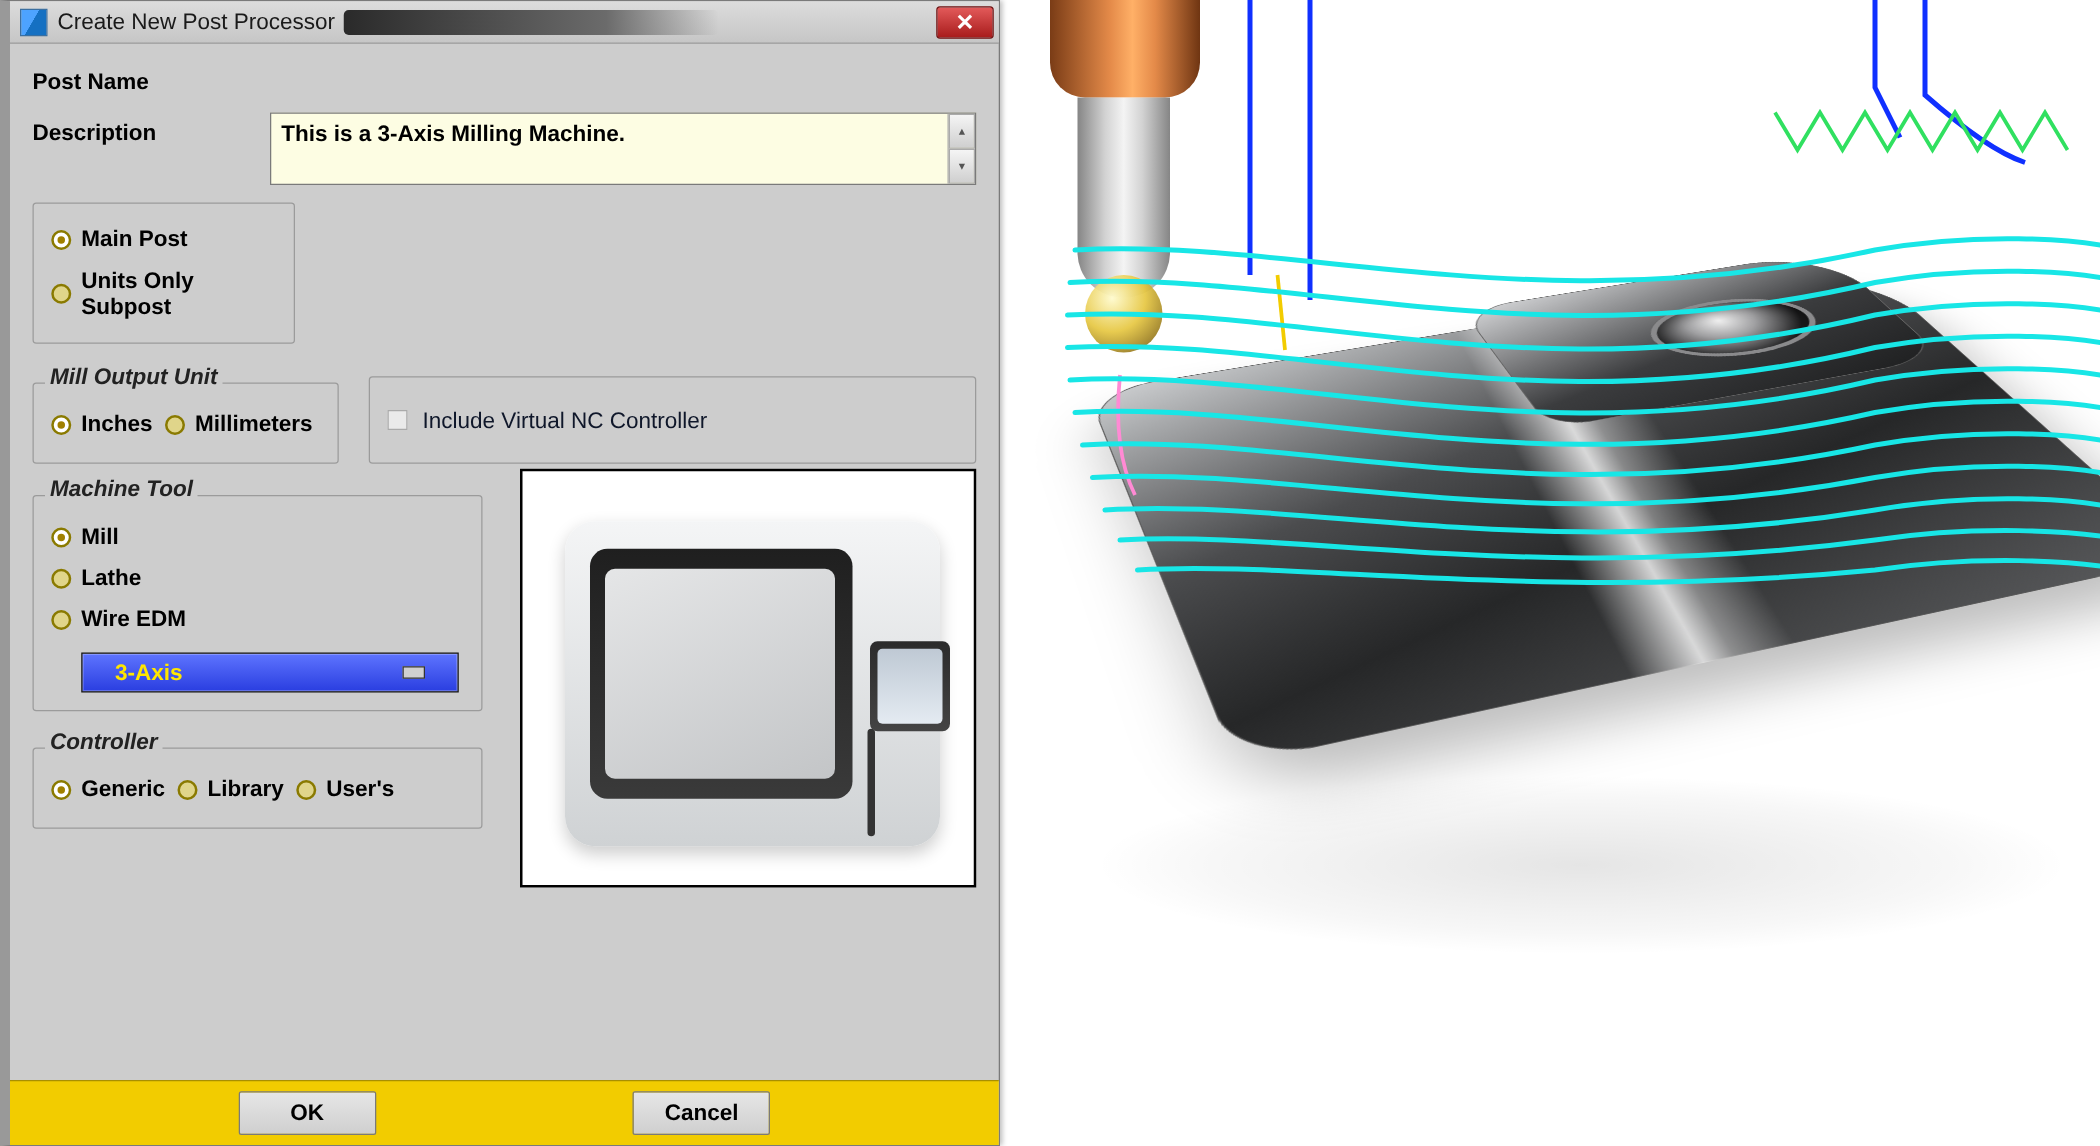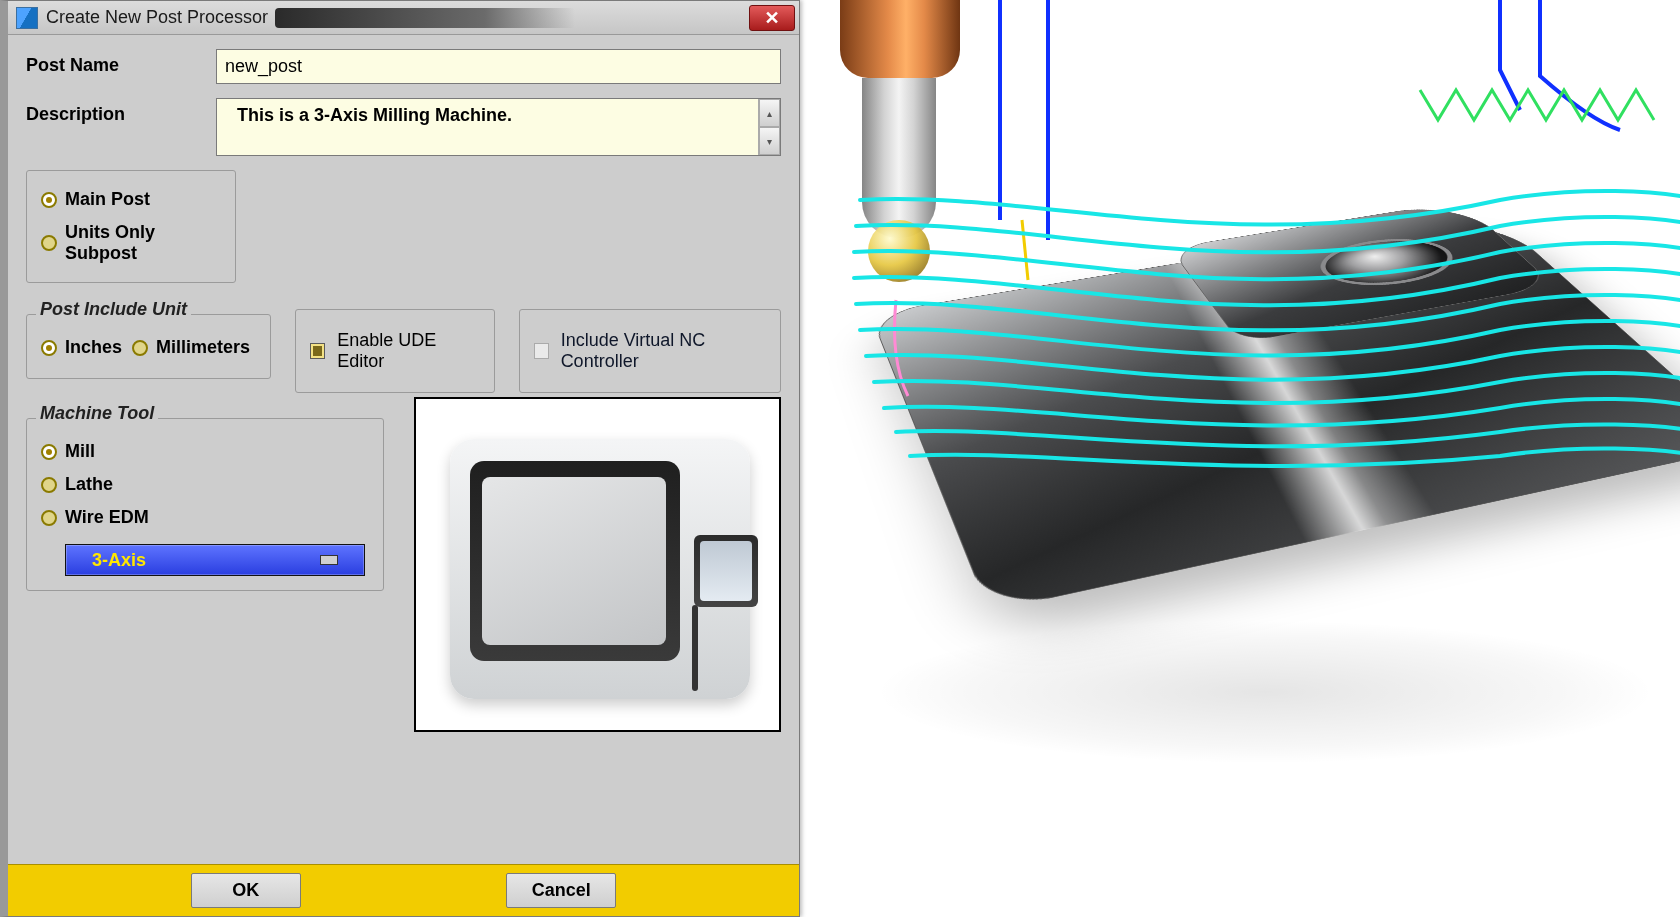--- a/index.html
+++ b/index.html
@@ -97,21 +97,21 @@
     background:#fdfde3;
   }
   .desc-wrap textarea {
     flex:1;
     border:none;
     background:transparent;
     resize:none;
     font-size:18px;
     font-weight:bold;
     font-family:inherit;
-    padding:6px 20px;
+    padding:6px 8px;
     height:56px;
   }
   .spinner {
     width:22px;
     display:flex; flex-direction:column;
     border-left:1px solid #aaa;
   }
   .spinner div {
     flex:1; background:linear-gradient(#f5f5f5,#cfcfcf);
     border:1px solid #aaa;
@@ -377,21 +377,20 @@
       </div>
       <div class="close-btn">
         <span>✕</span>
       </div>
     </div>
 
     <div class="dialog-body">
 
       <div class="form-row">
         <label>Post Name</label>
-        <input class="text-input" type="text" value="new_post" style="">
       </div>
 
       <div class="form-row">
         <label>Description</label>
         <div class="desc-wrap">
           <textarea style="">This is a 3-Axis Milling Machine.</textarea>
           <div class="spinner">
             <div>▴</div>
             <div>▾</div>
           </div>
@@ -404,39 +403,35 @@
           <span>Main Post</span>
         </div>
         <div class="radio-row">
           <span class="radio-dot off"></span>
           <span>Units Only Subpost</span>
         </div>
       </div>
 
       <div class="mid-row">
         <div class="unit-box">
-          <span class="group-caption">Post Include Unit</span>
+          <span class="group-caption">Mill Output Unit</span>
           <div class="group-box">
             <div class="radio-inline">
               <div class="radio-row">
                 <span class="radio-dot on"></span>
                 <span>Inches</span>
               </div>
               <div class="radio-row">
                 <span class="radio-dot off"></span>
                 <span>Millimeters</span>
               </div>
             </div>
           </div>
         </div>
 
-        <div class="check-box-panel" style="flex:0 0 200px">
-          <span class="cbx on"></span>
-          <span>Enable UDE Editor</span>
-        </div>
 
         <div class="check-box-panel disabled" style="flex:1">
           <span class="cbx"></span>
           <span>Include Virtual NC Controller</span>
         </div>
       </div>
 
       <div class="machine-row">
         <div class="machine-left">
           <span class="group-caption">Machine Tool</span>
@@ -453,20 +448,39 @@
               <span class="radio-dot off"></span>
               <span>Wire EDM</span>
             </div>
             <div class="axis-select">
               <span>3-Axis</span>
               <span class="handle"></span>
             </div>
           </div>
 
           
+          <div class="controller-box" style="margin-top:4px">
+            <span class="group-caption">Controller</span>
+            <div class="group-box">
+              <div class="radio-inline">
+                <div class="radio-row">
+                  <span class="radio-dot on"></span>
+                  <span>Generic</span>
+                </div>
+                <div class="radio-row">
+                  <span class="radio-dot off"></span>
+                  <span>Library</span>
+                </div>
+                <div class="radio-row">
+                  <span class="radio-dot off"></span>
+                  <span>User's</span>
+                </div>
+              </div>
+            </div>
+          </div>
         </div>
 
         <div class="machine-image">
           <div class="mimg base"></div>
           <div class="mimg door"></div>
           <div class="mimg glass"></div>
           <div class="mimg arm"></div>
           <div class="mimg panel"></div>
         </div>
       </div>

